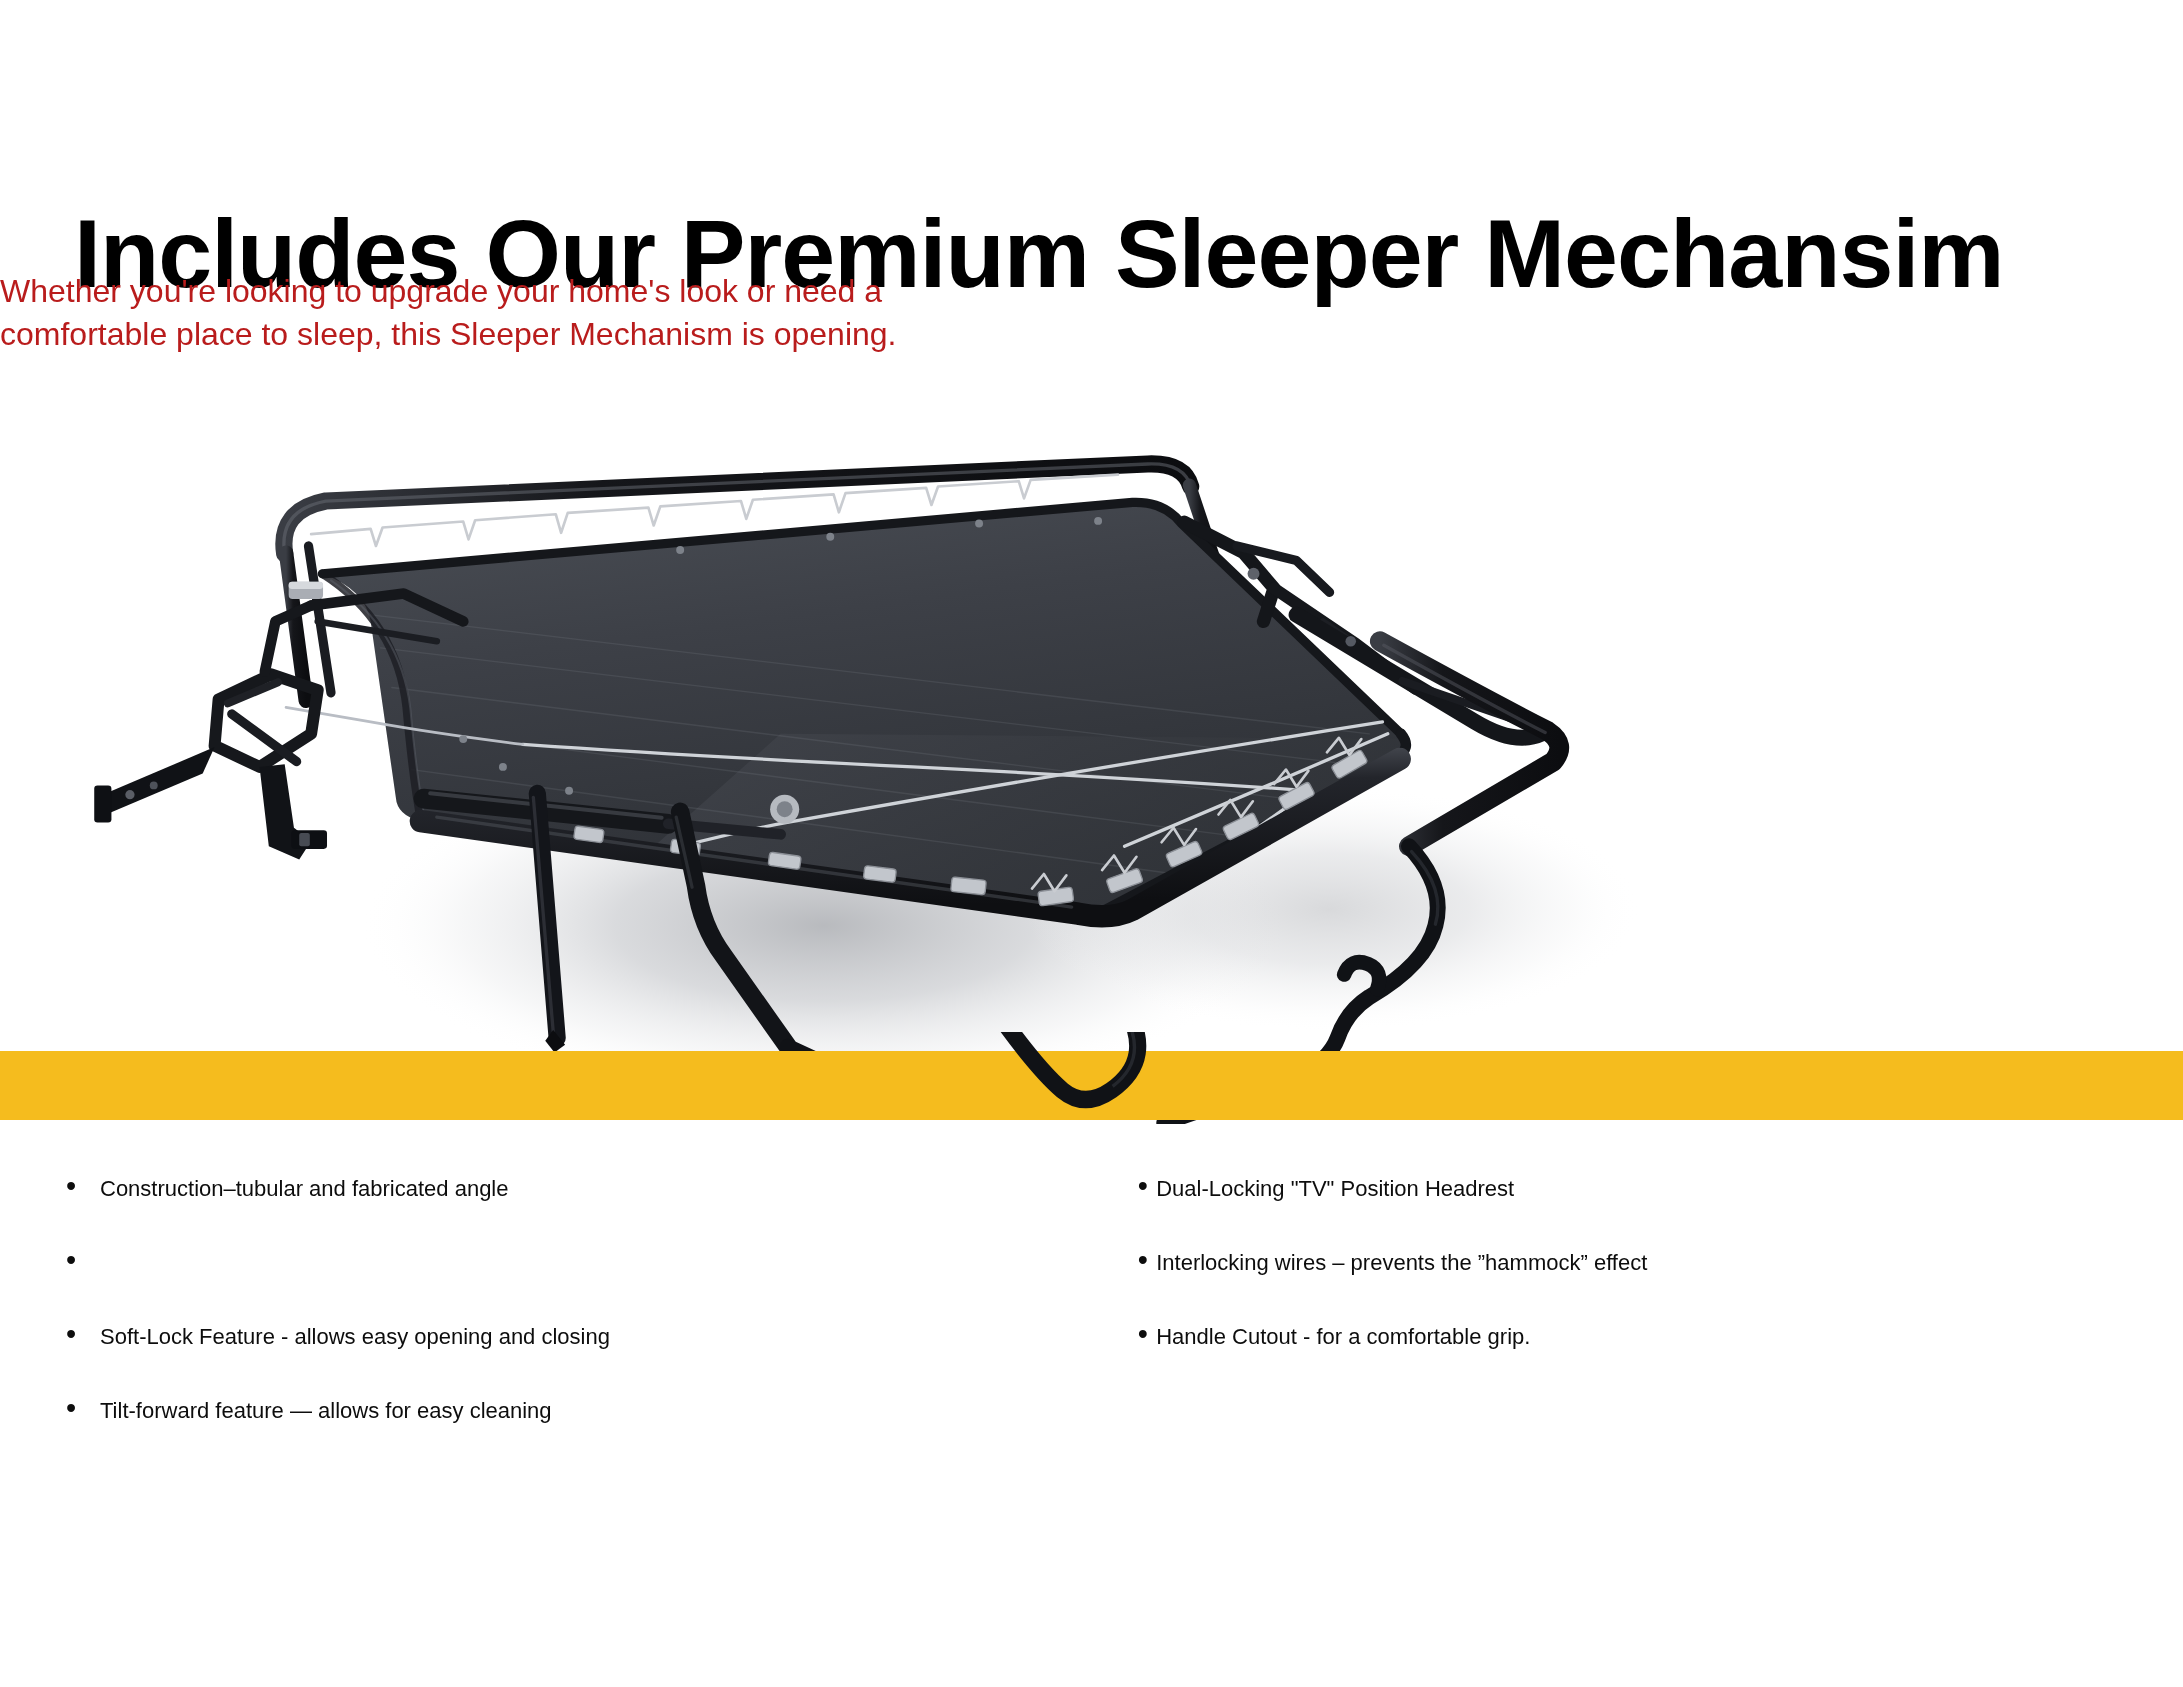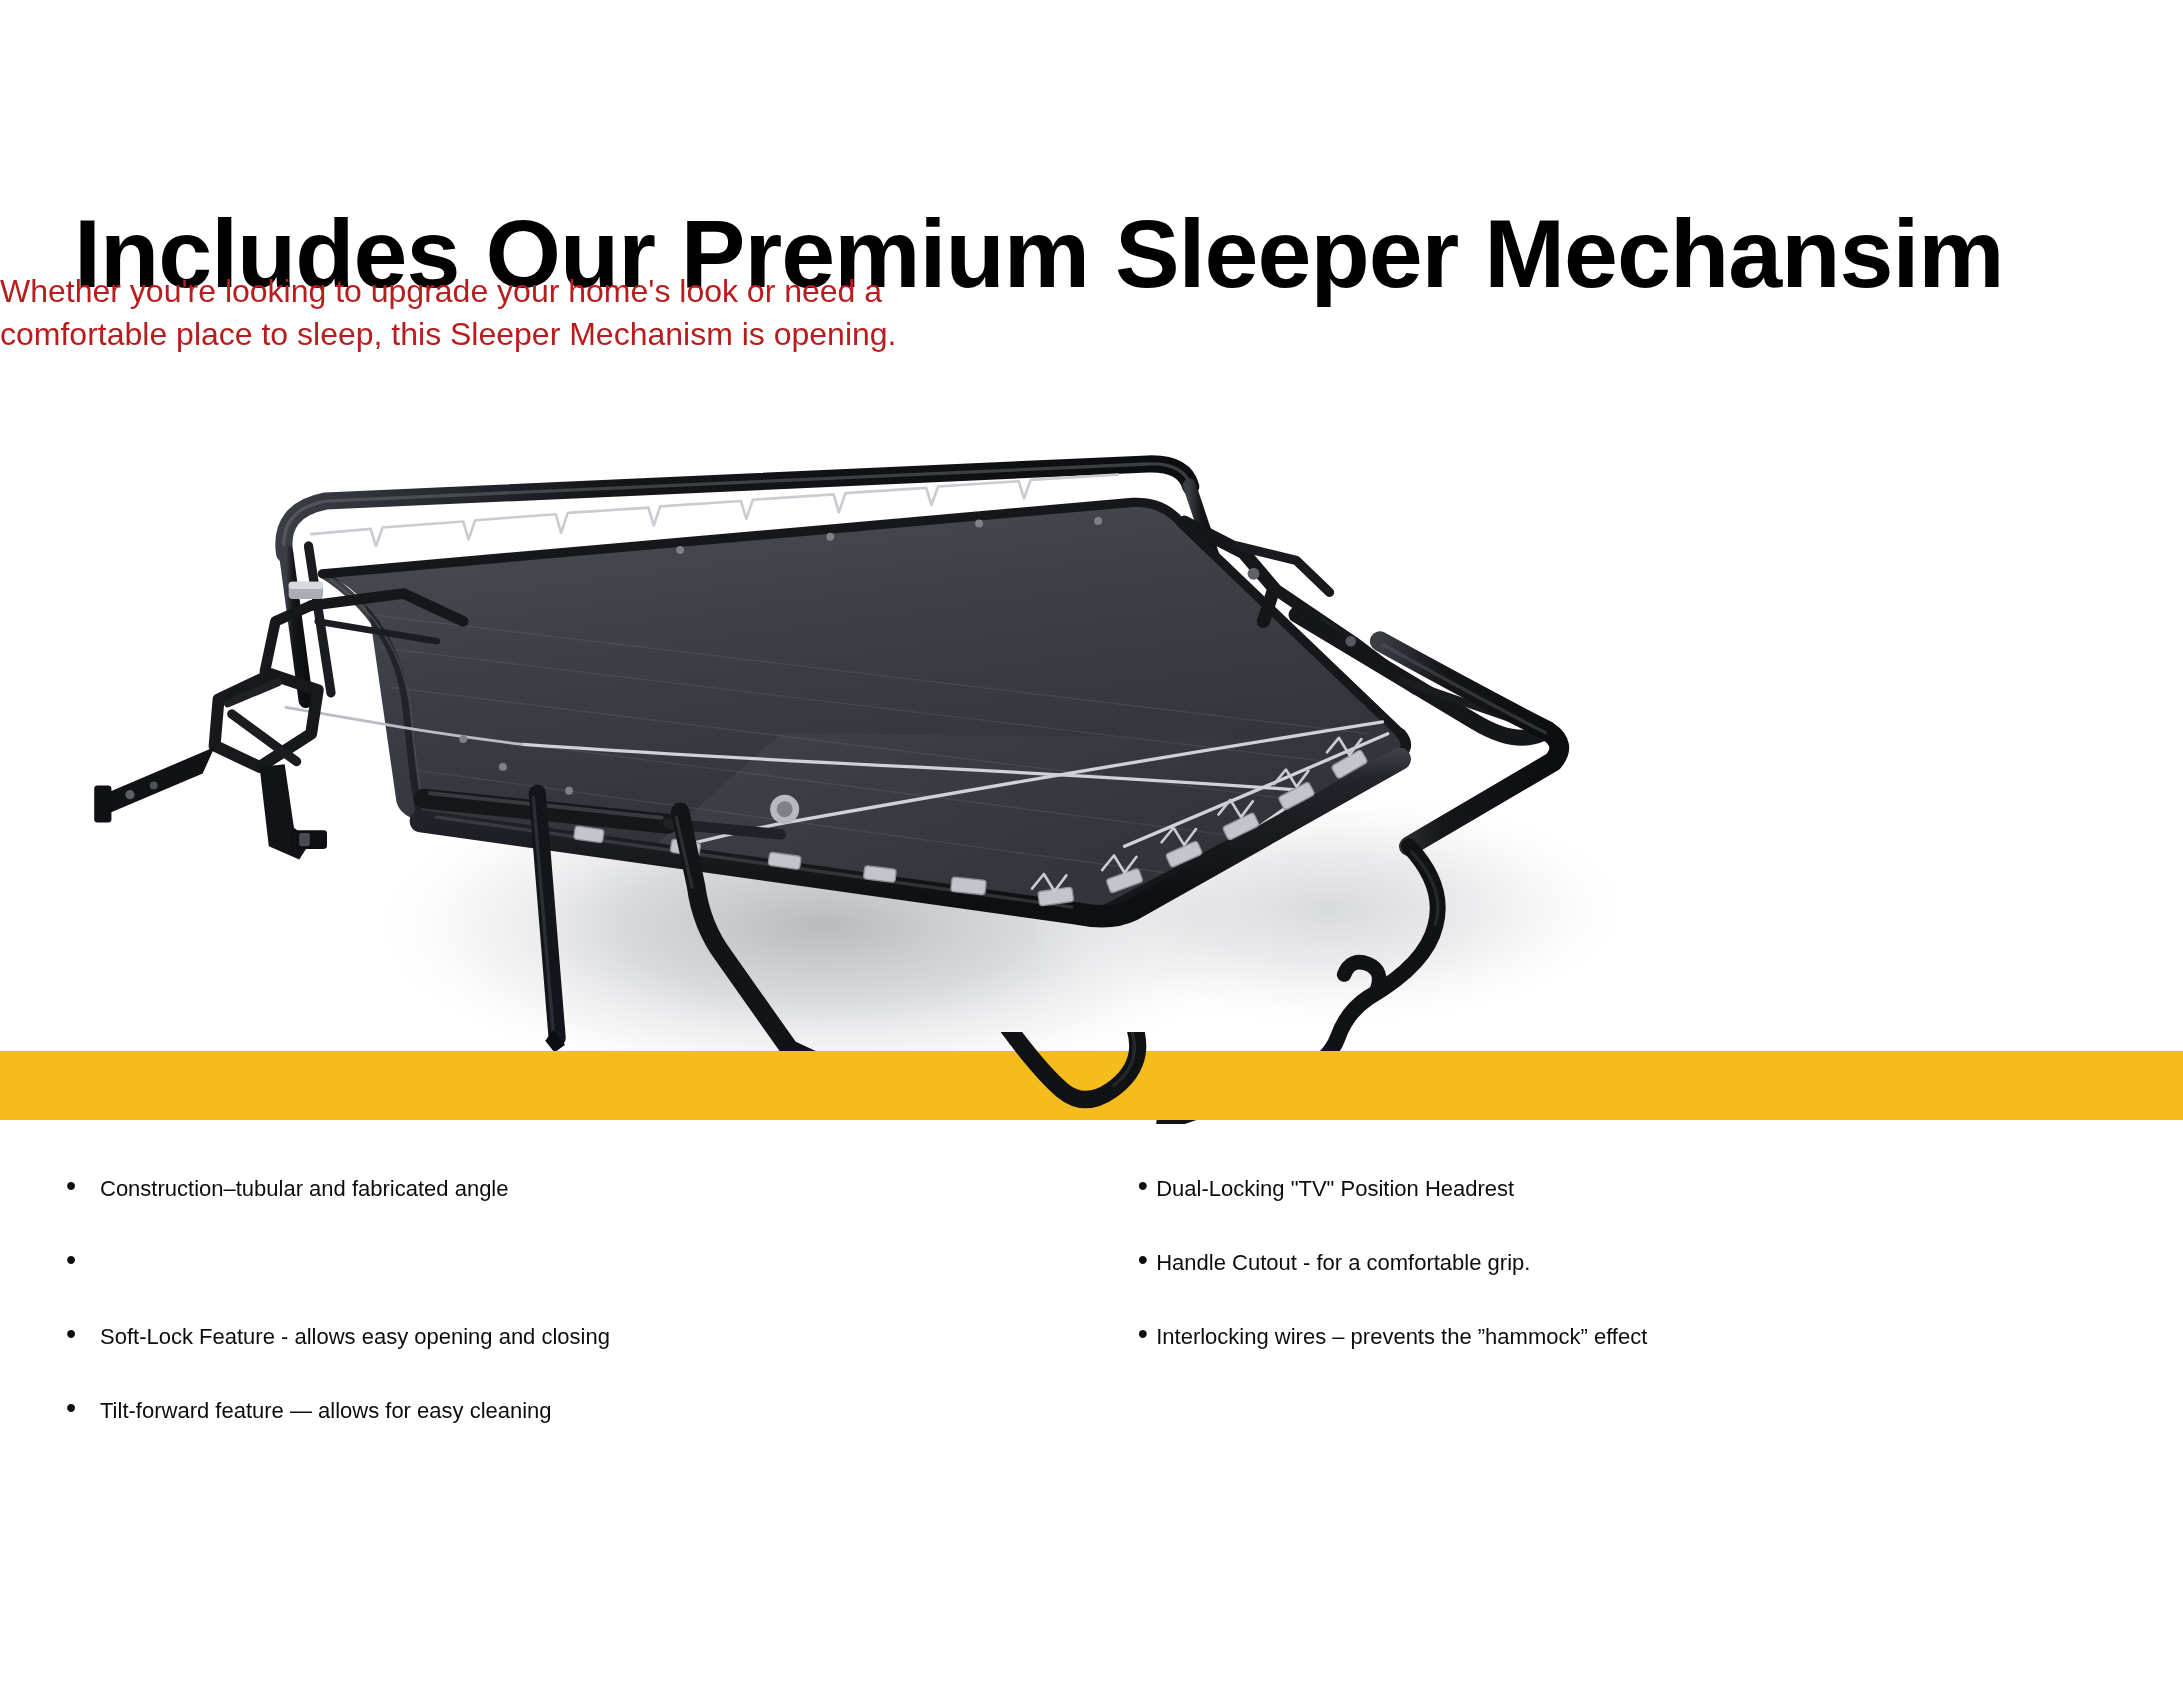--- a/index.html
+++ b/index.html
@@ -398,22 +398,22 @@
     </div>
   </div>
 
   <div class="col col-right">
     <div class="feat">
       <span class="dot"></span>
       <span class="ftxt">Dual-Locking "TV" Position Headrest</span>
     </div>
     <div class="feat">
       <span class="dot"></span>
+      <span class="ftxt">Interlocking wires – prevents the ”hammock” effect</span>
+    </div>
+    <div class="feat">
+      <span class="dot"></span>
       <span class="ftxt">Handle Cutout - for a comfortable grip.</span>
     </div>
-    <div class="feat">
-      <span class="dot"></span>
-      <span class="ftxt">Interlocking wires – prevents the ”hammock” effect</span>
-    </div>
   </div>
 
 </div>
 
 
 </body></html>

